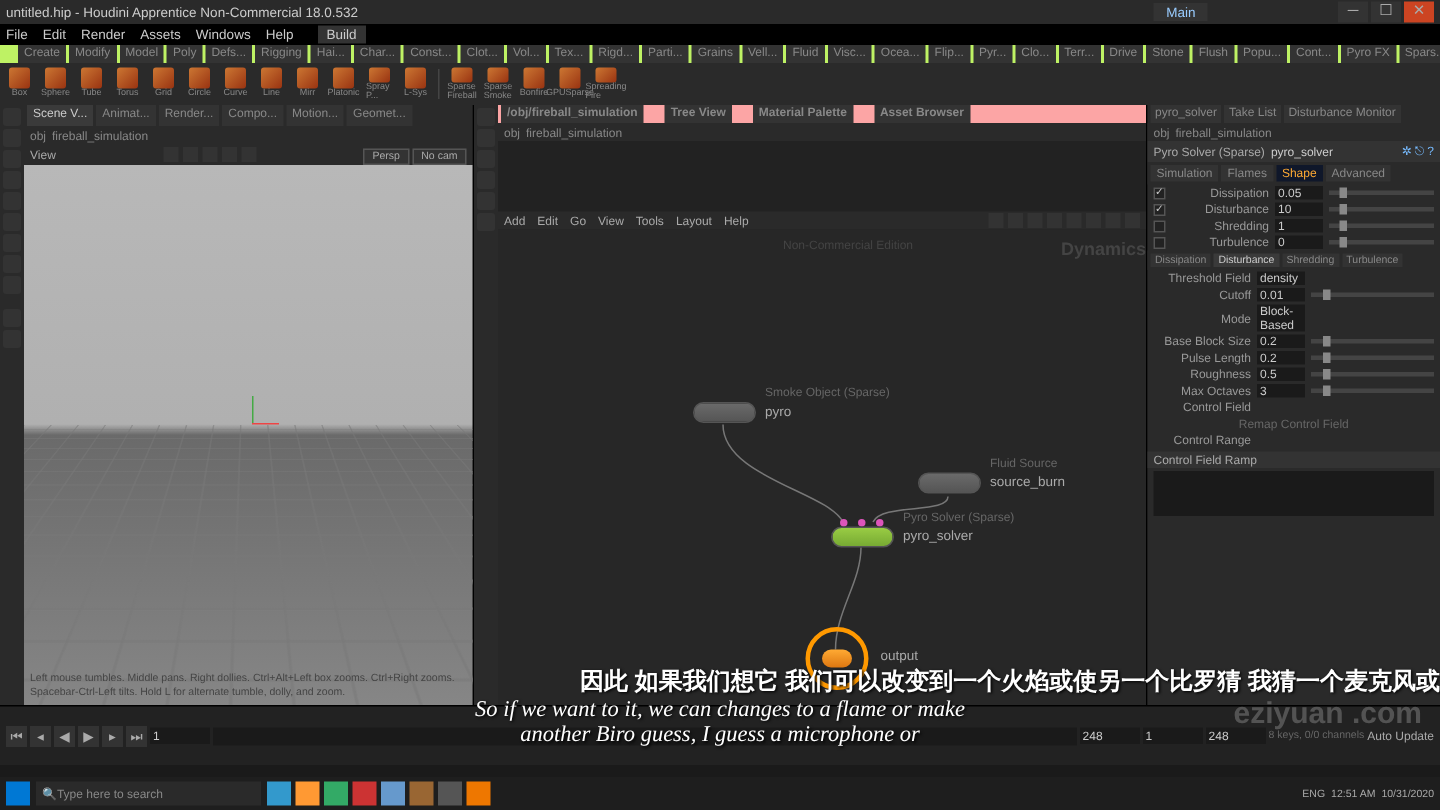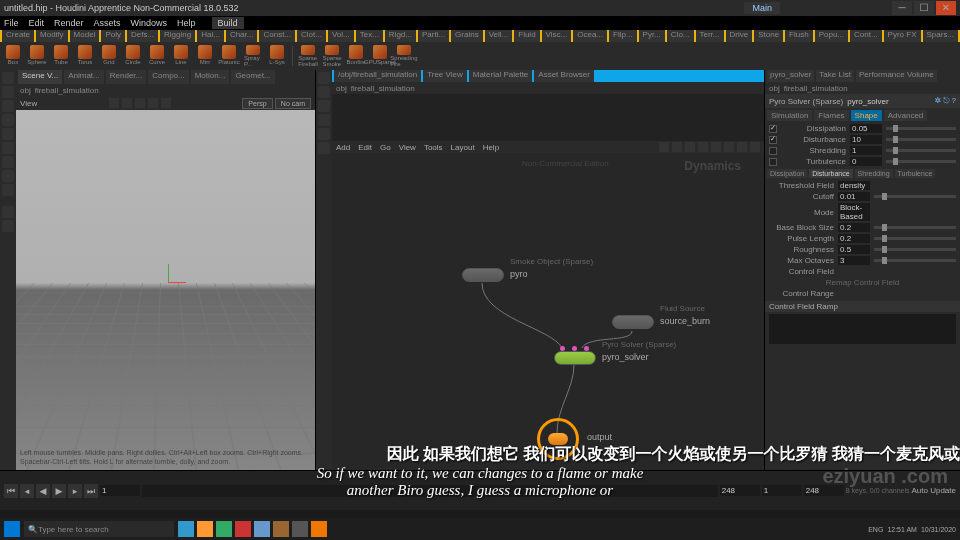--- a/index.html
+++ b/index.html
@@ -1,26 +1,26 @@
 <!DOCTYPE html>
 <html><head>
 <meta charset="utf-8">
 <style>
 * { margin: 0; padding: 0; box-sizing: border-box; font-family: Arial, sans-serif; }
 body { background: #1a1a1a; color: #aaa; font-size: 9px; width: 960px; height: 540px; overflow: hidden; position: relative; }
 .titlebar { background: #2a2a2a; height: 16px; display: flex; align-items: center; padding: 0 4px; font-size: 9px; color: #ccc; }
 .titlebar-path { flex: 1; }
-.titlebar-main { background: #333; padding: 1px 8px; margin-right: 112px; color: #9cf; }
+.titlebar-main { background: #333; padding: 1px 8px; margin-right: 87px; color: #9cf; }
 .win-controls { display: flex; gap: 2px; }
 .win-btn { width: 20px; height: 14px; background: #333; color: #aaa; text-align: center; line-height: 14px; font-size: 10px; }
 .win-close { background: #c42; }
 .menubar { background: #000000; height: 14px; display: flex; align-items: center; padding: 0 4px; gap: 10px; font-size: 9px; }
 .menubar span { color: #ccc; }
 .menubar .build { margin-left: 6px; background: #333; padding: 1px 6px; }
-.shelf-tabs { background: #eab308; height: 12px; display: flex; gap: 2px; font-size: 8px; padding: 0 2px; overflow: hidden; }
+.shelf-tabs { background: #bef264; height: 12px; display: flex; gap: 2px; font-size: 8px; padding: 0 12px; overflow: hidden; }
 .shelf-tabs span { background: #333; padding: 0 4px; color: #888; white-space: nowrap; }
 .shelf { background: #2a2a2a; height: 28px; display: flex; align-items: center; padding: 0 4px; gap: 6px; overflow: hidden; }
 .shelf-icon { width: 18px; height: 22px; display: flex; flex-direction: column; align-items: center; font-size: 6px; color: #888; }
 .shelf-icon-glyph { width: 14px; height: 14px; background: linear-gradient(135deg,#c73,#931); border-radius: 2px; }
 .shelf-divider { width: 1px; height: 20px; background: #444; }
 .main-area { display: flex; height: 400px; }
 .left-toolbar { width: 16px; background: #2a2a2a; display: flex; flex-direction: column; align-items: center; gap: 2px; padding: 2px 0; }
 .left-toolbar .tb { width: 12px; height: 12px; background: #333; border-radius: 2px; }
 .left-toolbar .orange { background: radial-gradient(#fa3,#c51); border-radius: 50%; }
 .viewport-wrap { width: 300px; display: flex; flex-direction: column; background: #222; border-right: 1px solid #000; }
@@ -37,27 +37,27 @@
   repeating-linear-gradient(90deg, rgba(120,120,120,.5) 0 1px, transparent 1px 18px),
   repeating-linear-gradient(0deg, rgba(120,120,120,.5) 0 1px, transparent 1px 12px);
   transform: perspective(260px) rotateX(62deg); transform-origin: top; }
 .gizmo { position: absolute; left: 48%; bottom: 50%; width: 16px; height: 16px; }
 .gizmo::before { content: ""; position: absolute; left: 8px; top: -10px; width: 1px; height: 18px; background: #4a4; }
 .gizmo::after { content: ""; position: absolute; left: 8px; top: 8px; width: 18px; height: 1px; background: #e44; }
 .hint { position: absolute; left: 4px; bottom: 4px; right: 4px; font-size: 7px; color: #444; line-height: 1.2; }
 .right-toolbar { width: 16px; background: #2a2a2a; display: flex; flex-direction: column; gap: 2px; padding: 2px 0; align-items: center; }
 .right-toolbar .tb { width: 12px; height: 12px; background: #333; border-radius: 2px; }
 .network-wrap { flex: 1; display: flex; flex-direction: column; background: #222; border-right: 1px solid #000; }
-.net-tabs { height: 12px; background: #0ea5e9; display: flex; gap: 2px; font-size: 8px; padding: 0 2px; }
+.net-tabs { height: 12px; background: #fca5a5; display: flex; gap: 14px; font-size: 8px; padding: 0 2px; font-weight: bold; }
 .net-tabs span { background: #333; padding: 0 4px; color: #888; }
 .net-menubar { height: 12px; background: #2a2a2a; display: flex; gap: 8px; padding: 0 4px; font-size: 8px; align-items: center; margin-top: 47px; }
 .net-menubar .tools { margin-left: auto; display: flex; gap: 3px; }
 .net-menubar .tools span { width: 10px; height: 10px; background: #333; }
 .network { flex: 1; background: #272727; position: relative; }
-.overlay-text { position: absolute; right: 23px; top: 6px; color: #444; font-size: 12px; font-weight: bold; }
+.overlay-text { position: absolute; right: 0; top: 6px; color: #444; font-size: 12px; font-weight: bold; }
 .overlay-nce { position: absolute; left: 50%; top: 6px; transform: translateX(-30%); color: #444; font-size: 8px; }
 .node { position: absolute; }
 .node-body { width: 42px; height: 14px; border-radius: 7px; border: 1px solid #555; position: relative; }
 .node-label { position: absolute; left: 100%; margin-left: 6px; font-size: 9px; color: #888; white-space: nowrap; }
 .node-type { color: #666; font-size: 8px; top: -11px; }
 .node-name { color: #aaa; top: 1px; }
 .smoke .node-body { background: linear-gradient(#6a6a6a,#555); }
 .vsrc .node-body { background: linear-gradient(#6a6a6a,#555); }
 .solver .node-body { background: linear-gradient(#9c4,#7a3); }
 .out-ring { width: 42px; height: 42px; border: 3px solid #f90; border-radius: 50%; position: relative; }
@@ -67,21 +67,21 @@
 svg.wires { position: absolute; left: 0; top: 0; width: 100%; height: 100%; pointer-events: none; }
 svg.wires path { stroke: #777; stroke-width: 1; fill: none; }
 .params-wrap { width: 195px; background: #2a2a2a; display: flex; flex-direction: column; font-size: 8px; }
 .params-tabs { height: 12px; display: flex; gap: 2px; padding: 0 2px; }
 .params-tabs span { background: #333; padding: 0 3px; color: #888; }
 .params-hdr { background: #333; padding: 2px 4px; display: flex; align-items: center; gap: 4px; }
 .params-hdr .name { color: #ccc; }
 .params-hdr .tools { margin-left: auto; display: flex; gap: 2px; color: #7bf; }
 .param-tabs { display: flex; gap: 2px; padding: 2px; background: #2a2a2a; }
 .param-tabs span { background: #333; padding: 1px 4px; color: #888; }
-.param-tabs .active { background: #0369a1; color: #fa3; }
+.param-tabs .active { background: #0f172a; color: #fa3; }
 .param-row { display: flex; align-items: center; padding: 1px 4px; gap: 4px; }
 .param-row .cb { width: 8px; height: 8px; background: #222; border: 1px solid #555; }
 .param-row .cb.on::after { content: "✓"; color: #ccc; font-size: 7px; display: block; margin-top: -2px; }
 .param-row .lbl { width: 65px; color: #999; text-align: right; font-size: 8px; }
 .param-row .val { width: 32px; background: #1a1a1a; color: #ccc; padding: 0 2px; font-size: 8px; }
 .param-row .slider { flex: 1; height: 3px; background: #444; position: relative; }
 .param-row .slider::after { content: ""; position: absolute; width: 5px; height: 7px; background: #888; top: -2px; left: 10%; }
 .subtabs { display: flex; gap: 2px; padding: 2px; background: #2a2a2a; }
 .subtabs span { background: #333; padding: 1px 3px; color: #888; font-size: 7px; }
 .subtabs .active { background: #3a3a3a; color: #ccc; }
@@ -352,21 +352,21 @@
           </div>
         <span class="out-label">output</span>
       </div>
     </div>
   </div>
 
   <div class="params-wrap">
     <div class="params-tabs" id="params-tabs">
         <span>pyro_solver</span>
         <span>Take List</span>
-        <span>Performance Volume</span>
+        <span>Disturbance Monitor</span>
       </div>
     <div class="crumb">
       <span>obj</span>
       <span>fireball_simulation</span>
     </div>
     <div class="params-hdr">
       <span>Pyro Solver (Sparse)</span>
       <span class="name">pyro_solver</span>
       <div class="tools">
           <span>✲</span>

